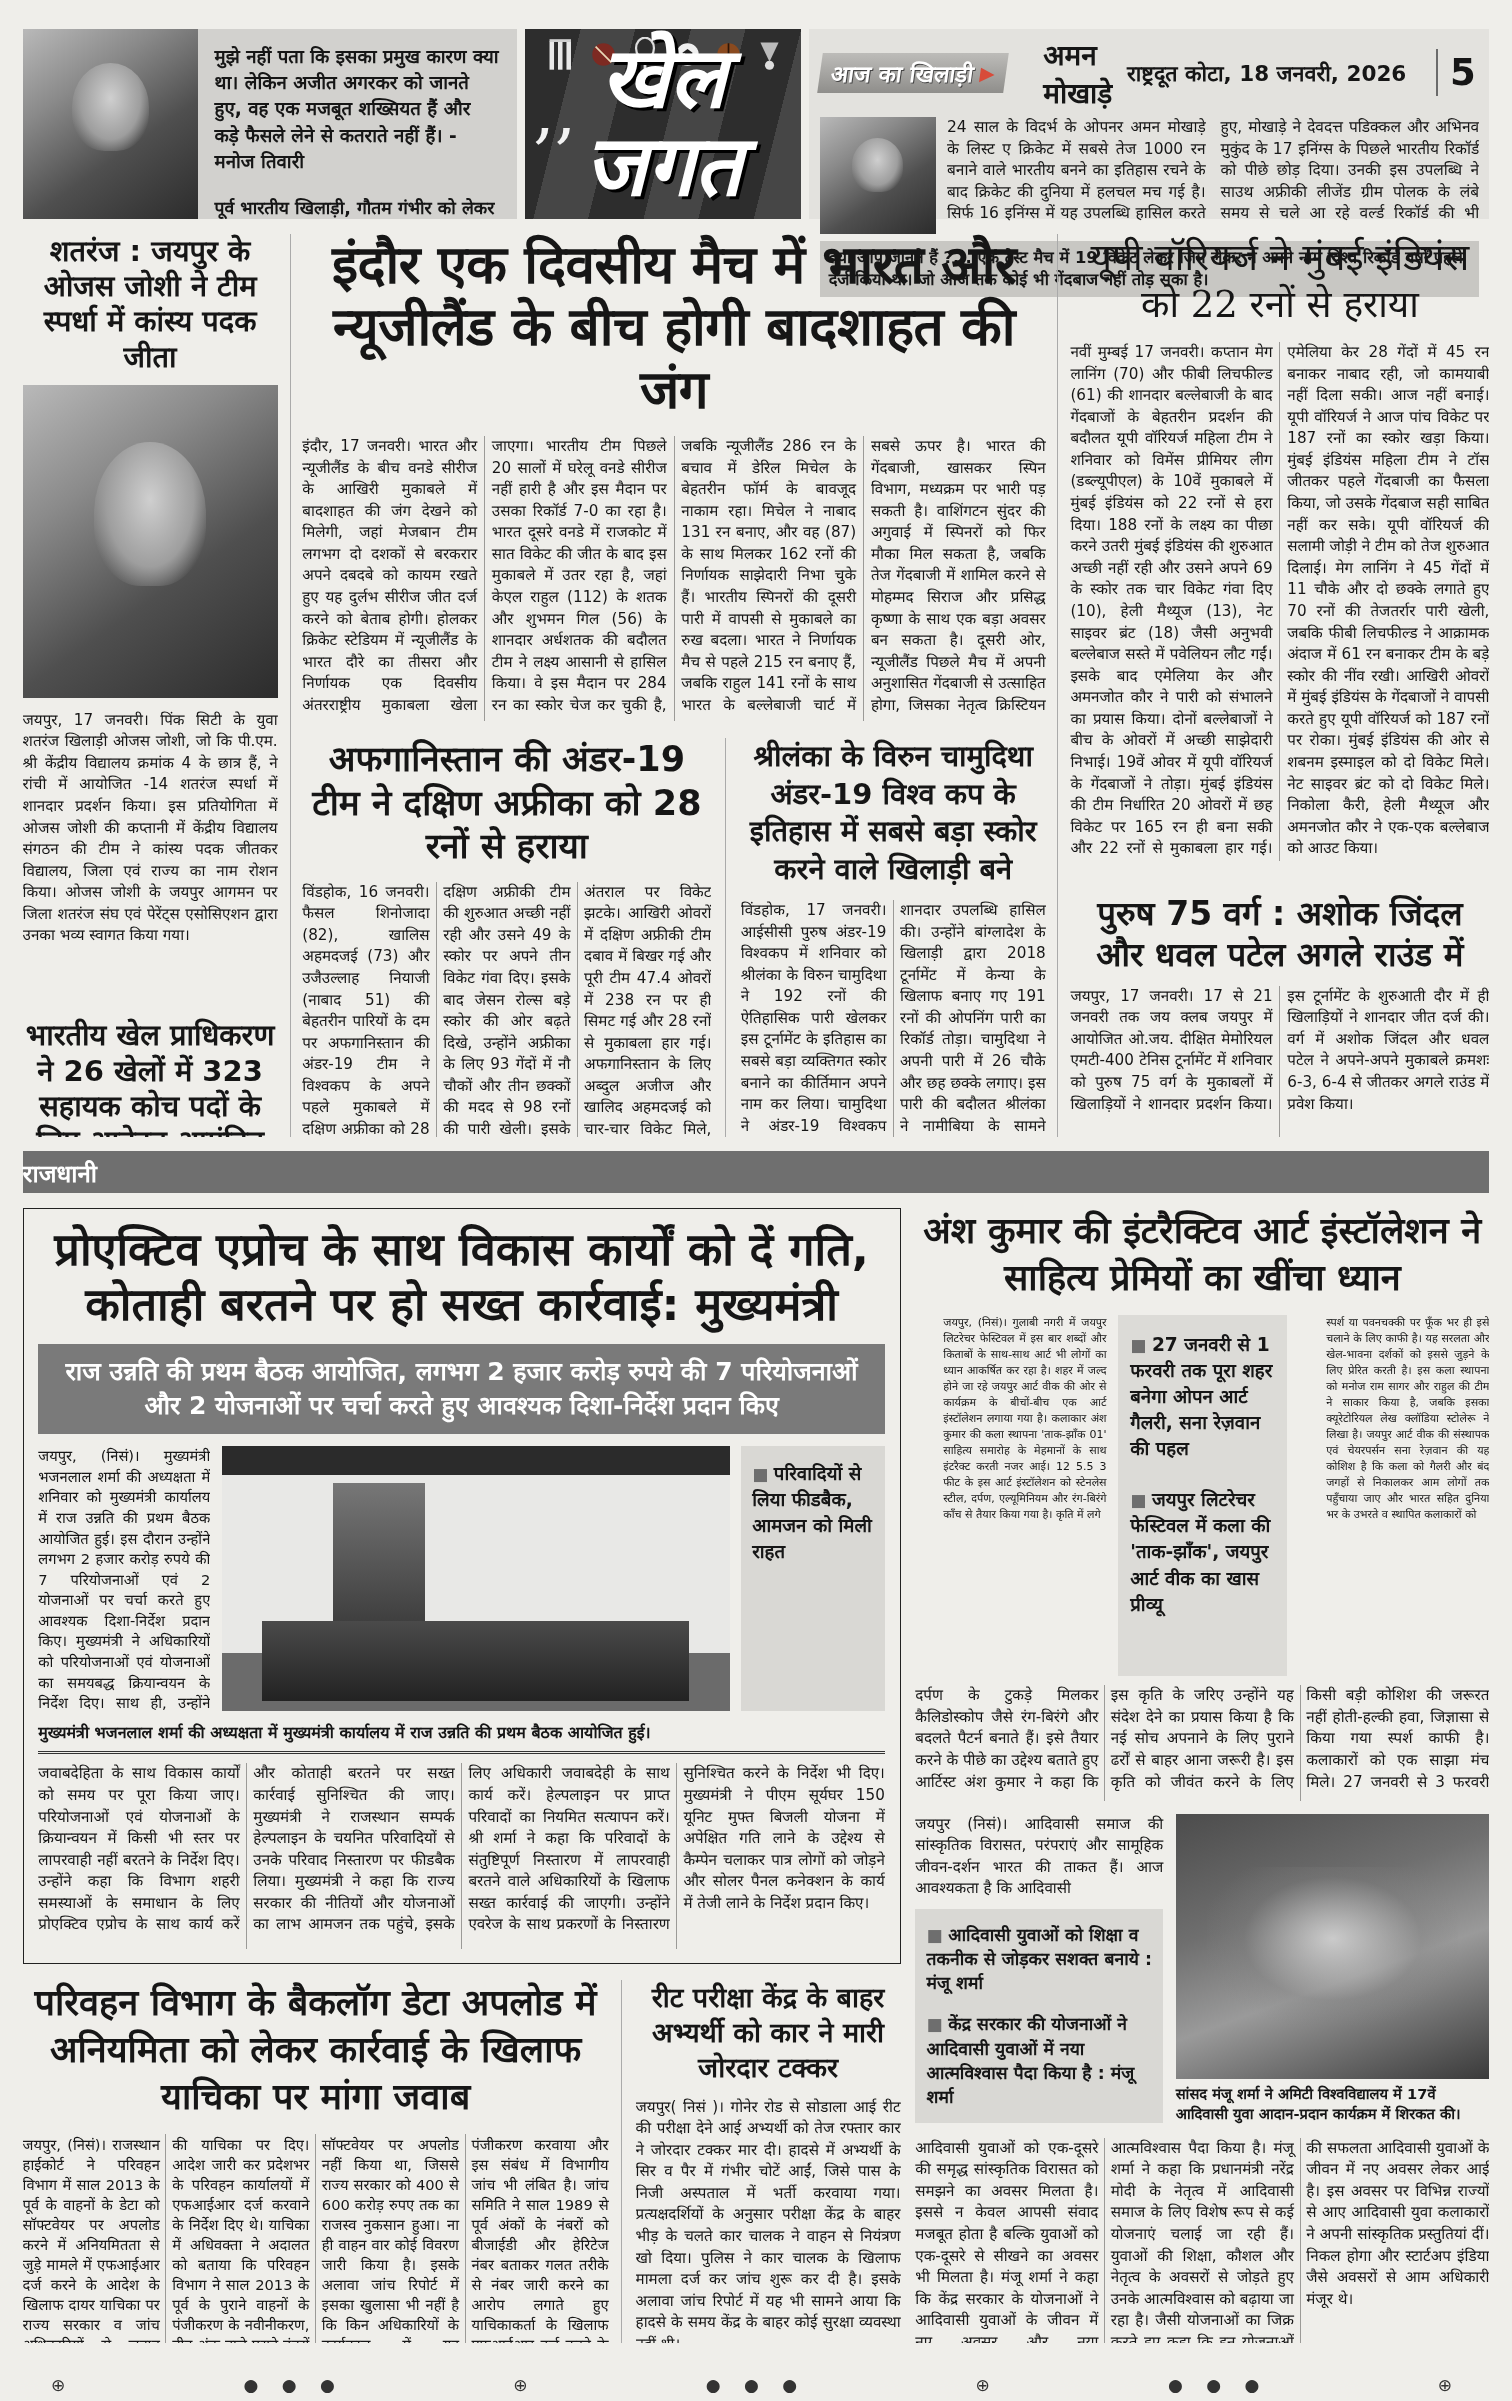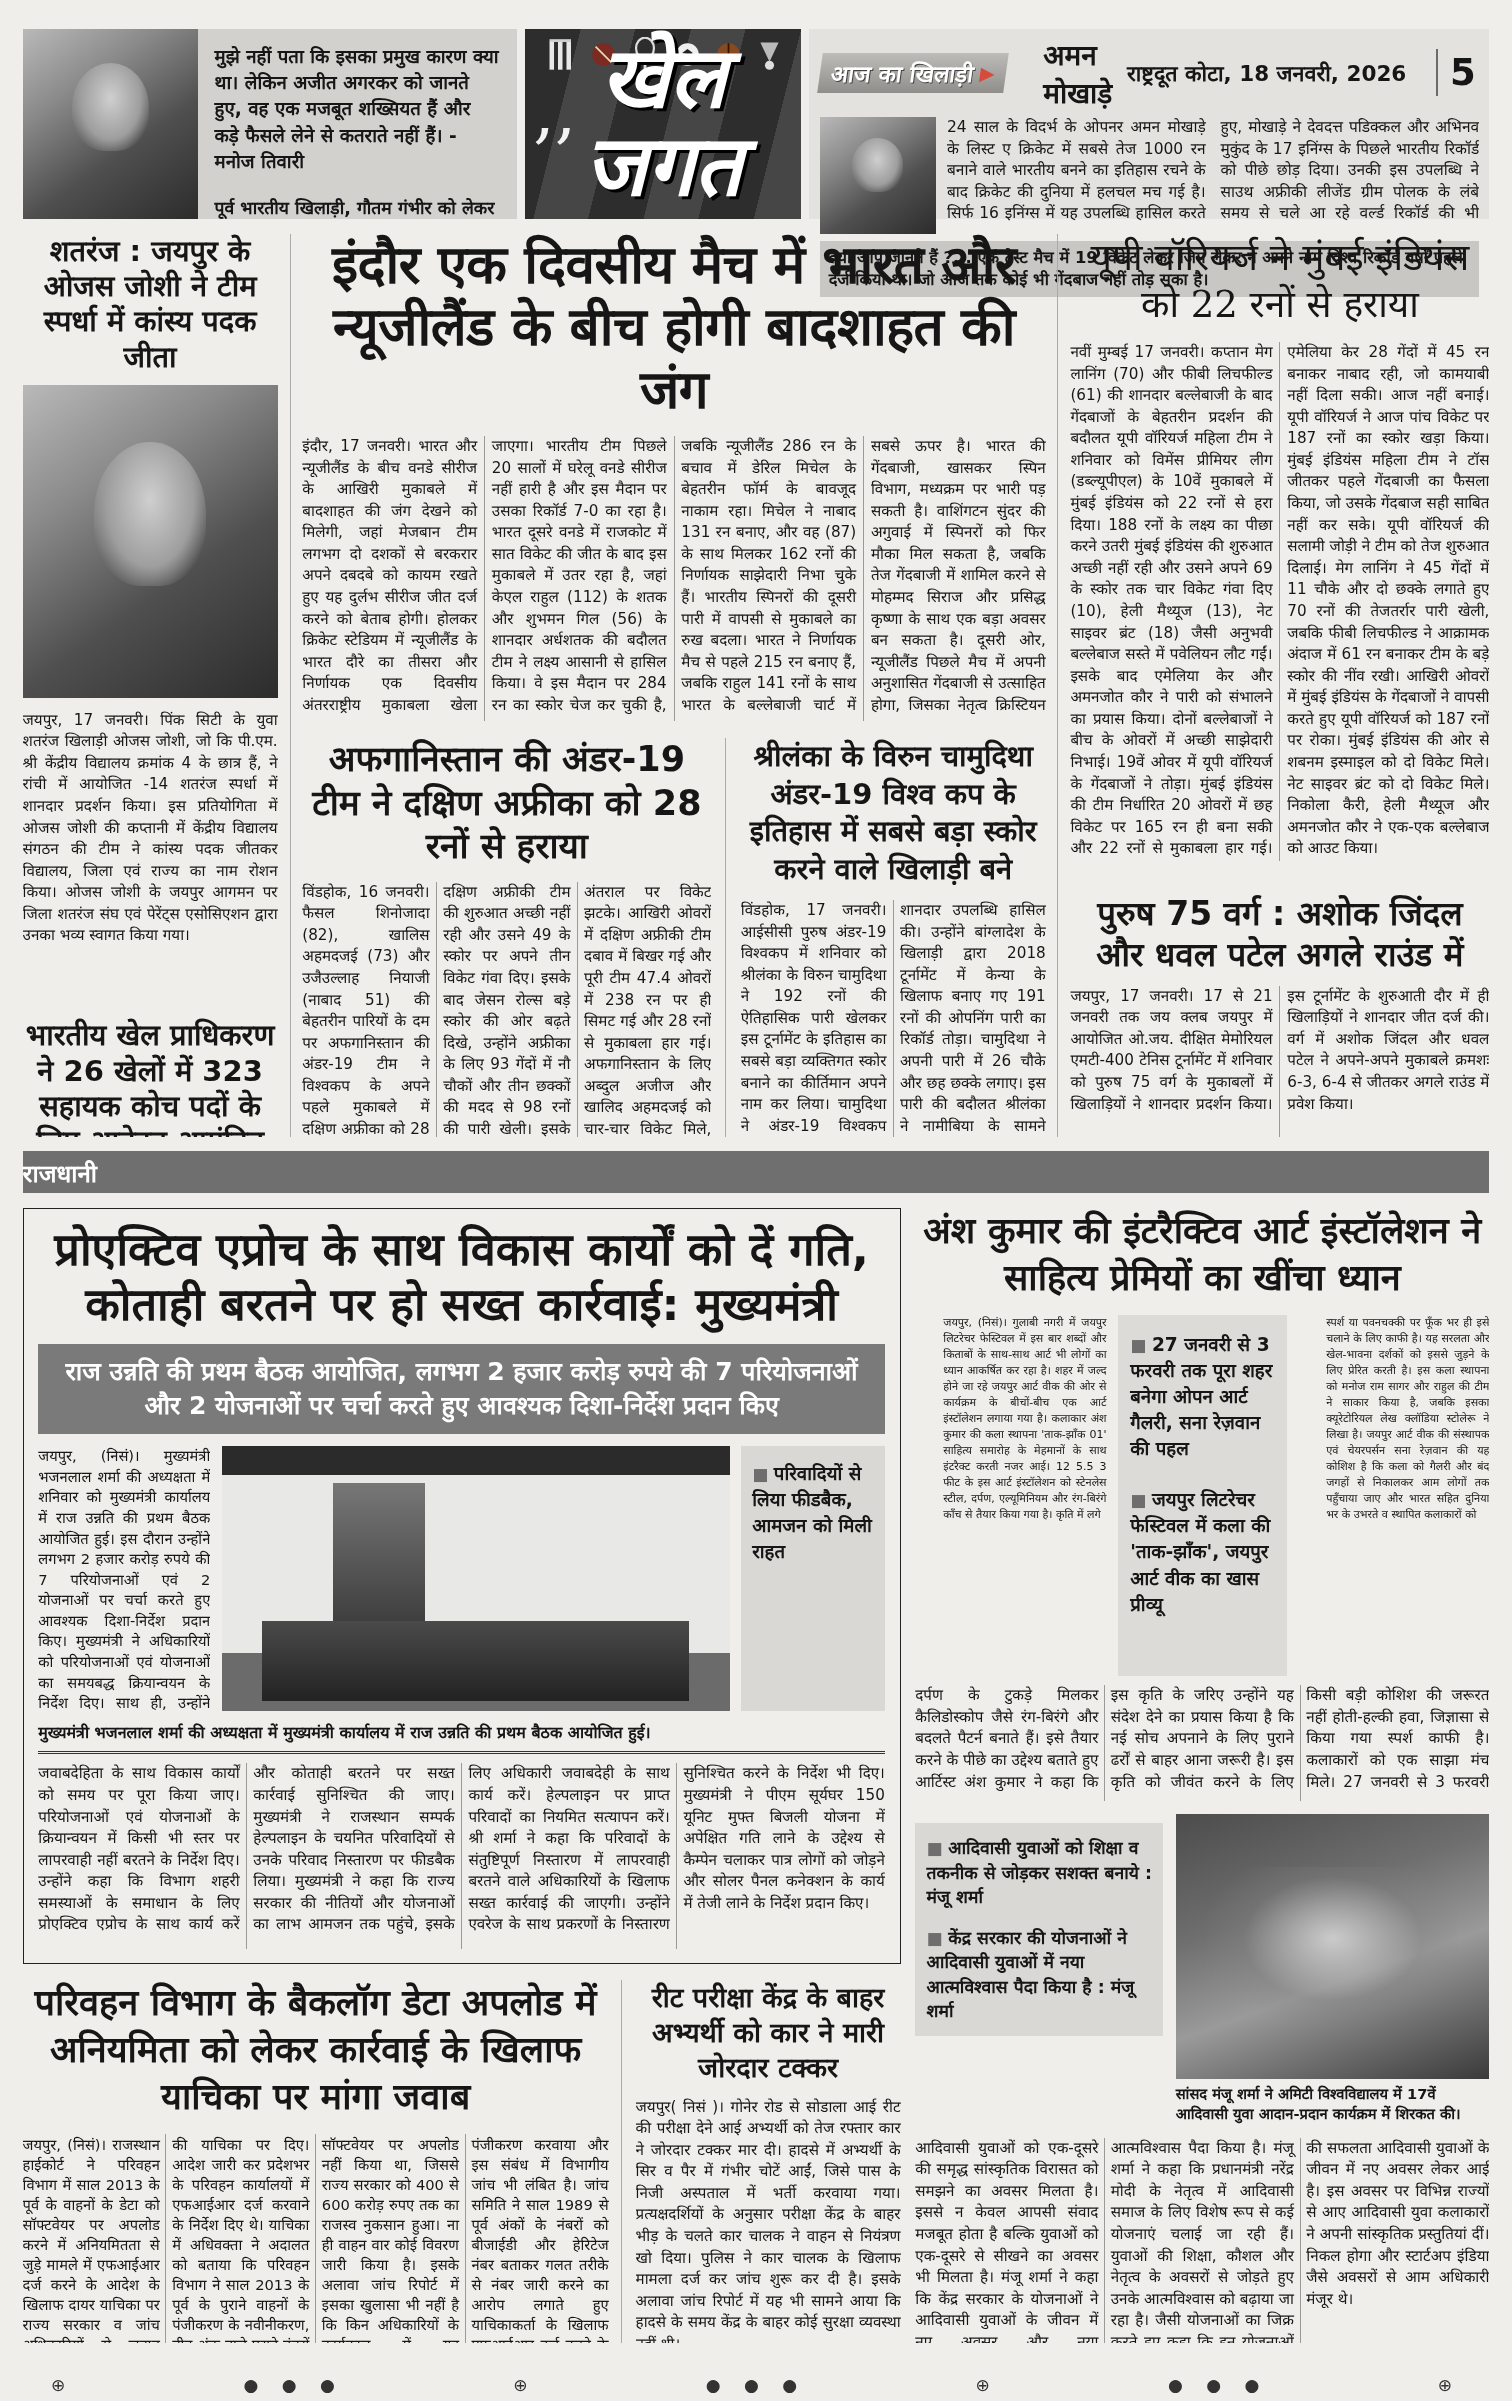--- a/index.html
+++ b/index.html
@@ -248,31 +248,32 @@
         </div>
       </div>
     </div>
 
     <div class="lower-right">
       <div>
         <h1 class="ansh-head">अंश कुमार की इंटरैक्टिव आर्ट इंस्टॉलेशन ने साहित्य प्रेमियों का खींचा ध्यान</h1>
         <div class="ansh-row">
           <div class="ansh-col justify">जयपुर, (निसं)। गुलाबी नगरी में जयपुर लिटरेचर फेस्टिवल में इस बार शब्दों और किताबों के साथ-साथ आर्ट भी लोगों का ध्यान आकर्षित कर रहा है। शहर में जल्द होने जा रहे जयपुर आर्ट वीक की ओर से कार्यक्रम के बीचों-बीच एक आर्ट इंस्टॉलेशन लगाया गया है। कलाकार अंश कुमार की कला स्थापना 'ताक-झाँक 01' साहित्य समारोह के मेहमानों के साथ इंटरैक्ट करती नजर आई। 12 5.5 3 फीट के इस आर्ट इंस्टॉलेशन को स्टेनलेस स्टील, दर्पण, एल्यूमिनियम और रंग-बिरंगे काँच से तैयार किया गया है। कृति में लगे</div>
           <div class="pull-col">
-            <div class="pull-item"><span class="sq-bullet">■</span><span>27 जनवरी से 3 फरवरी तक पूरा शहर बनेगा ओपन आर्ट गैलरी, सना रेज़वान की पहल</span></div>
+            <div class="pull-item"><span class="sq-bullet">■</span><span>27 जनवरी से 1 फरवरी तक पूरा शहर बनेगा ओपन आर्ट गैलरी, सना रेज़वान की पहल</span></div>
             <div class="pull-item"><span class="sq-bullet">■</span><span>जयपुर लिटरेचर फेस्टिवल में कला की 'ताक-झाँक', जयपुर आर्ट वीक का खास प्रीव्यू</span></div>
           </div>
           <div class="ansh-col justify">स्पर्श या पवनचक्की पर फूँक भर ही इसे चलाने के लिए काफी है। यह सरलता और खेल-भावना दर्शकों को इससे जुड़ने के लिए प्रेरित करती है। इस कला स्थापना को मनोज राम सागर और राहुल की टीम ने साकार किया है, जबकि इसका क्यूरेटोरियल लेख क्लॉडिया स्टोलेरू ने लिखा है। जयपुर आर्ट वीक की संस्थापक एवं चेयरपर्सन सना रेज़वान की यह कोशिश है कि कला को गैलरी और बंद जगहों से निकालकर आम लोगों तक पहुँचाया जाए और भारत सहित दुनिया भर के उभरते व स्थापित कलाकारों को</div>
         </div>
         <div class="ansh-bottom body-txt justify hairline-r">दर्पण के टुकड़े मिलकर कैलिडोस्कोप जैसे रंग-बिरंगे और बदलते पैटर्न बनाते हैं। इसे तैयार करने के पीछे का उद्देश्य बताते हुए आर्टिस्ट अंश कुमार ने कहा कि इस कृति के जरिए उन्होंने यह संदेश देने का प्रयास किया है कि नई सोच अपनाने के लिए पुराने ढर्रों से बाहर आना जरूरी है। इस कृति को जीवंत करने के लिए किसी बड़ी कोशिश की जरूरत नहीं होती-हल्की हवा, जिज्ञासा से किया गया स्पर्श काफी है। कलाकारों को एक साझा मंच मिले। 27 जनवरी से 3 फरवरी तक पूरा शहर एक ओपन आर्ट गैलरी के रूप में सजेगा, जहाँ विभिन्न स्थानों पर आर्ट इंस्टॉलेशन लगाए जाएंगे।</div>
       </div>
 
       <div>
         <div class="manju-row">
           <div class="manju-left">
+            <div class="manju-lead justify">जयपुर (निसं)। आदिवासी समाज की सांस्कृतिक विरासत, परंपराएं और सामूहिक जीवन-दर्शन भारत की ताकत हैं। आज आवश्यकता है कि आदिवासी</div>
             <div class="manju-bullets">
               <div class="manju-bullet"><span class="sq-bullet">■</span><span>आदिवासी युवाओं को शिक्षा व तकनीक से जोड़कर सशक्त बनाये : मंजू शर्मा</span></div>
               <div class="manju-bullet"><span class="sq-bullet">■</span><span>केंद्र सरकार की योजनाओं ने आदिवासी युवाओं में नया आत्मविश्वास पैदा किया है : मंजू शर्मा</span></div>
             </div>
           </div>
           <div class="manju-photo-wrap">
             <div class="manju-photo"></div>
             <div class="manju-caption">सांसद मंजू शर्मा ने अमिटी विश्वविद्यालय में 17वें आदिवासी युवा आदान-प्रदान कार्यक्रम में शिरकत की।</div>
           </div>
         </div>

